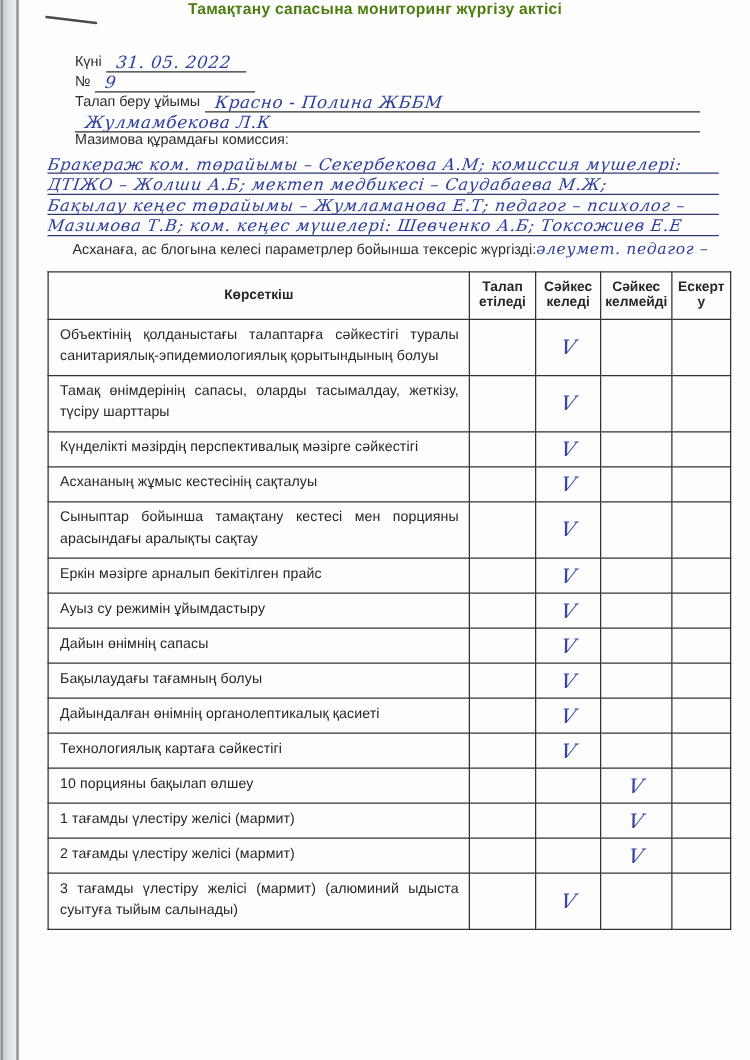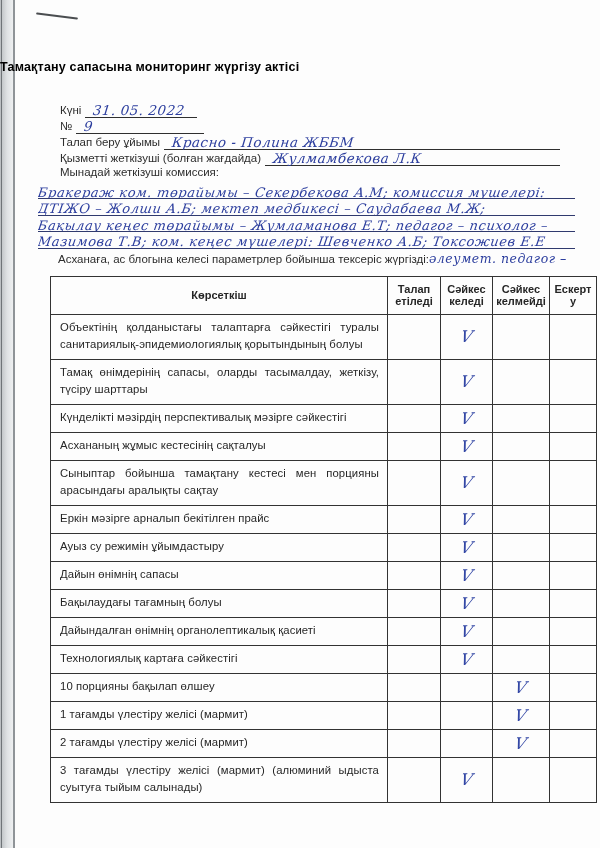--- a/index.html
+++ b/index.html
@@ -20,25 +20,25 @@
   .scan-edge-line{
     position:absolute;left:1px;top:0;bottom:0;width:1px;background:#6f7478;
   }
   .pen-scratch{
     position:absolute;left:36px;top:15px;width:42px;height:2px;
     background:#4a4d50;transform:rotate(7deg);border-radius:2px;
   }
   .content{position:absolute;left:0;top:0;right:0;}
 
   .title{
-    margin-top:60px;
+    text-align:center;
     font-weight:bold;
     font-size:12.5px;
     letter-spacing:.2px;
-    color:#000000;
+    color:#4d7c0f;
   }
 
   .form{margin:28px 40px 0 60px;font-size:11.5px;line-height:13.5px;}
   .form-row{display:flex;align-items:flex-end;margin-bottom:.5px;white-space:nowrap;}
   .label{flex:none;padding-right:4px;}
   .uline{border-bottom:1px solid #2f2f2f;position:relative;}
   .u-date{width:112px;}
   .u-num{width:128px;}
   .u-grow{flex:1 1 auto;}
 
@@ -64,21 +64,21 @@
 
   .inspection{margin:4px 22px 0 40px;font-size:11.5px;line-height:13px;white-space:nowrap;}
   .inspection .indent{display:inline-block;width:18px;}
   .hw-sign2{display:block;text-align:right;margin:1px 110px 0 0;}
 
   
   table.check-table{
     border-collapse:collapse;
     table-layout:fixed;
     width:546px;
-    margin:10px 0 0 50px;
+    margin:10px 0 0 38px;
     font-size:11.3px;
     color:#262626;
   }
   .check-table td,.check-table th{
     border:1.5px solid #333;
     vertical-align:middle;
     overflow-wrap:anywhere;
   }
   .check-table th{
     font-size:11px;font-weight:bold;text-align:center;
@@ -119,25 +119,24 @@
     </div>
     <div class="form-row">
       <span class="label">№</span>
       <span class="uline u-num"><span class="hw hw-val">9</span></span>
     </div>
     <div class="form-row">
       <span class="label">Талап беру ұйымы</span>
       <span class="uline u-grow"><span class="hw hw-val">Красно - Полина    ЖББМ</span></span>
     </div>
     <div class="form-row">
-      <span class="label">Қызметті жеткізуші (болған жағдайда)</span>
       <span class="uline u-grow"><span class="hw hw-val">Жулмамбекова   Л.К</span></span>
     </div>
     <div class="form-row">
-      <span class="label">Мынадай жеткізуші комиссия:</span>
+      <span class="label">Мазимова құрамдағы комиссия:</span>
     </div>
   </div>
 
   <div class="commission">
     <div class="hw-line"><span class="hw">Бракераж ком. төрайымы – Секербекова А.М; комиссия мүшелері:</span></div>
     <div class="hw-line"><span class="hw">ДТІЖО – Жолши А.Б; мектеп медбикесі – Саудабаева М.Ж;</span></div>
     <div class="hw-line"><span class="hw">Бақылау кеңес төрайымы – Жумламанова Е.Т; педагог – психолог –</span></div>
     <div class="hw-line"><span class="hw">Мазимова Т.В; ком. кеңес мүшелері: Шевченко А.Б; Токсожиев Е.Е</span></div>
   </div>
 

